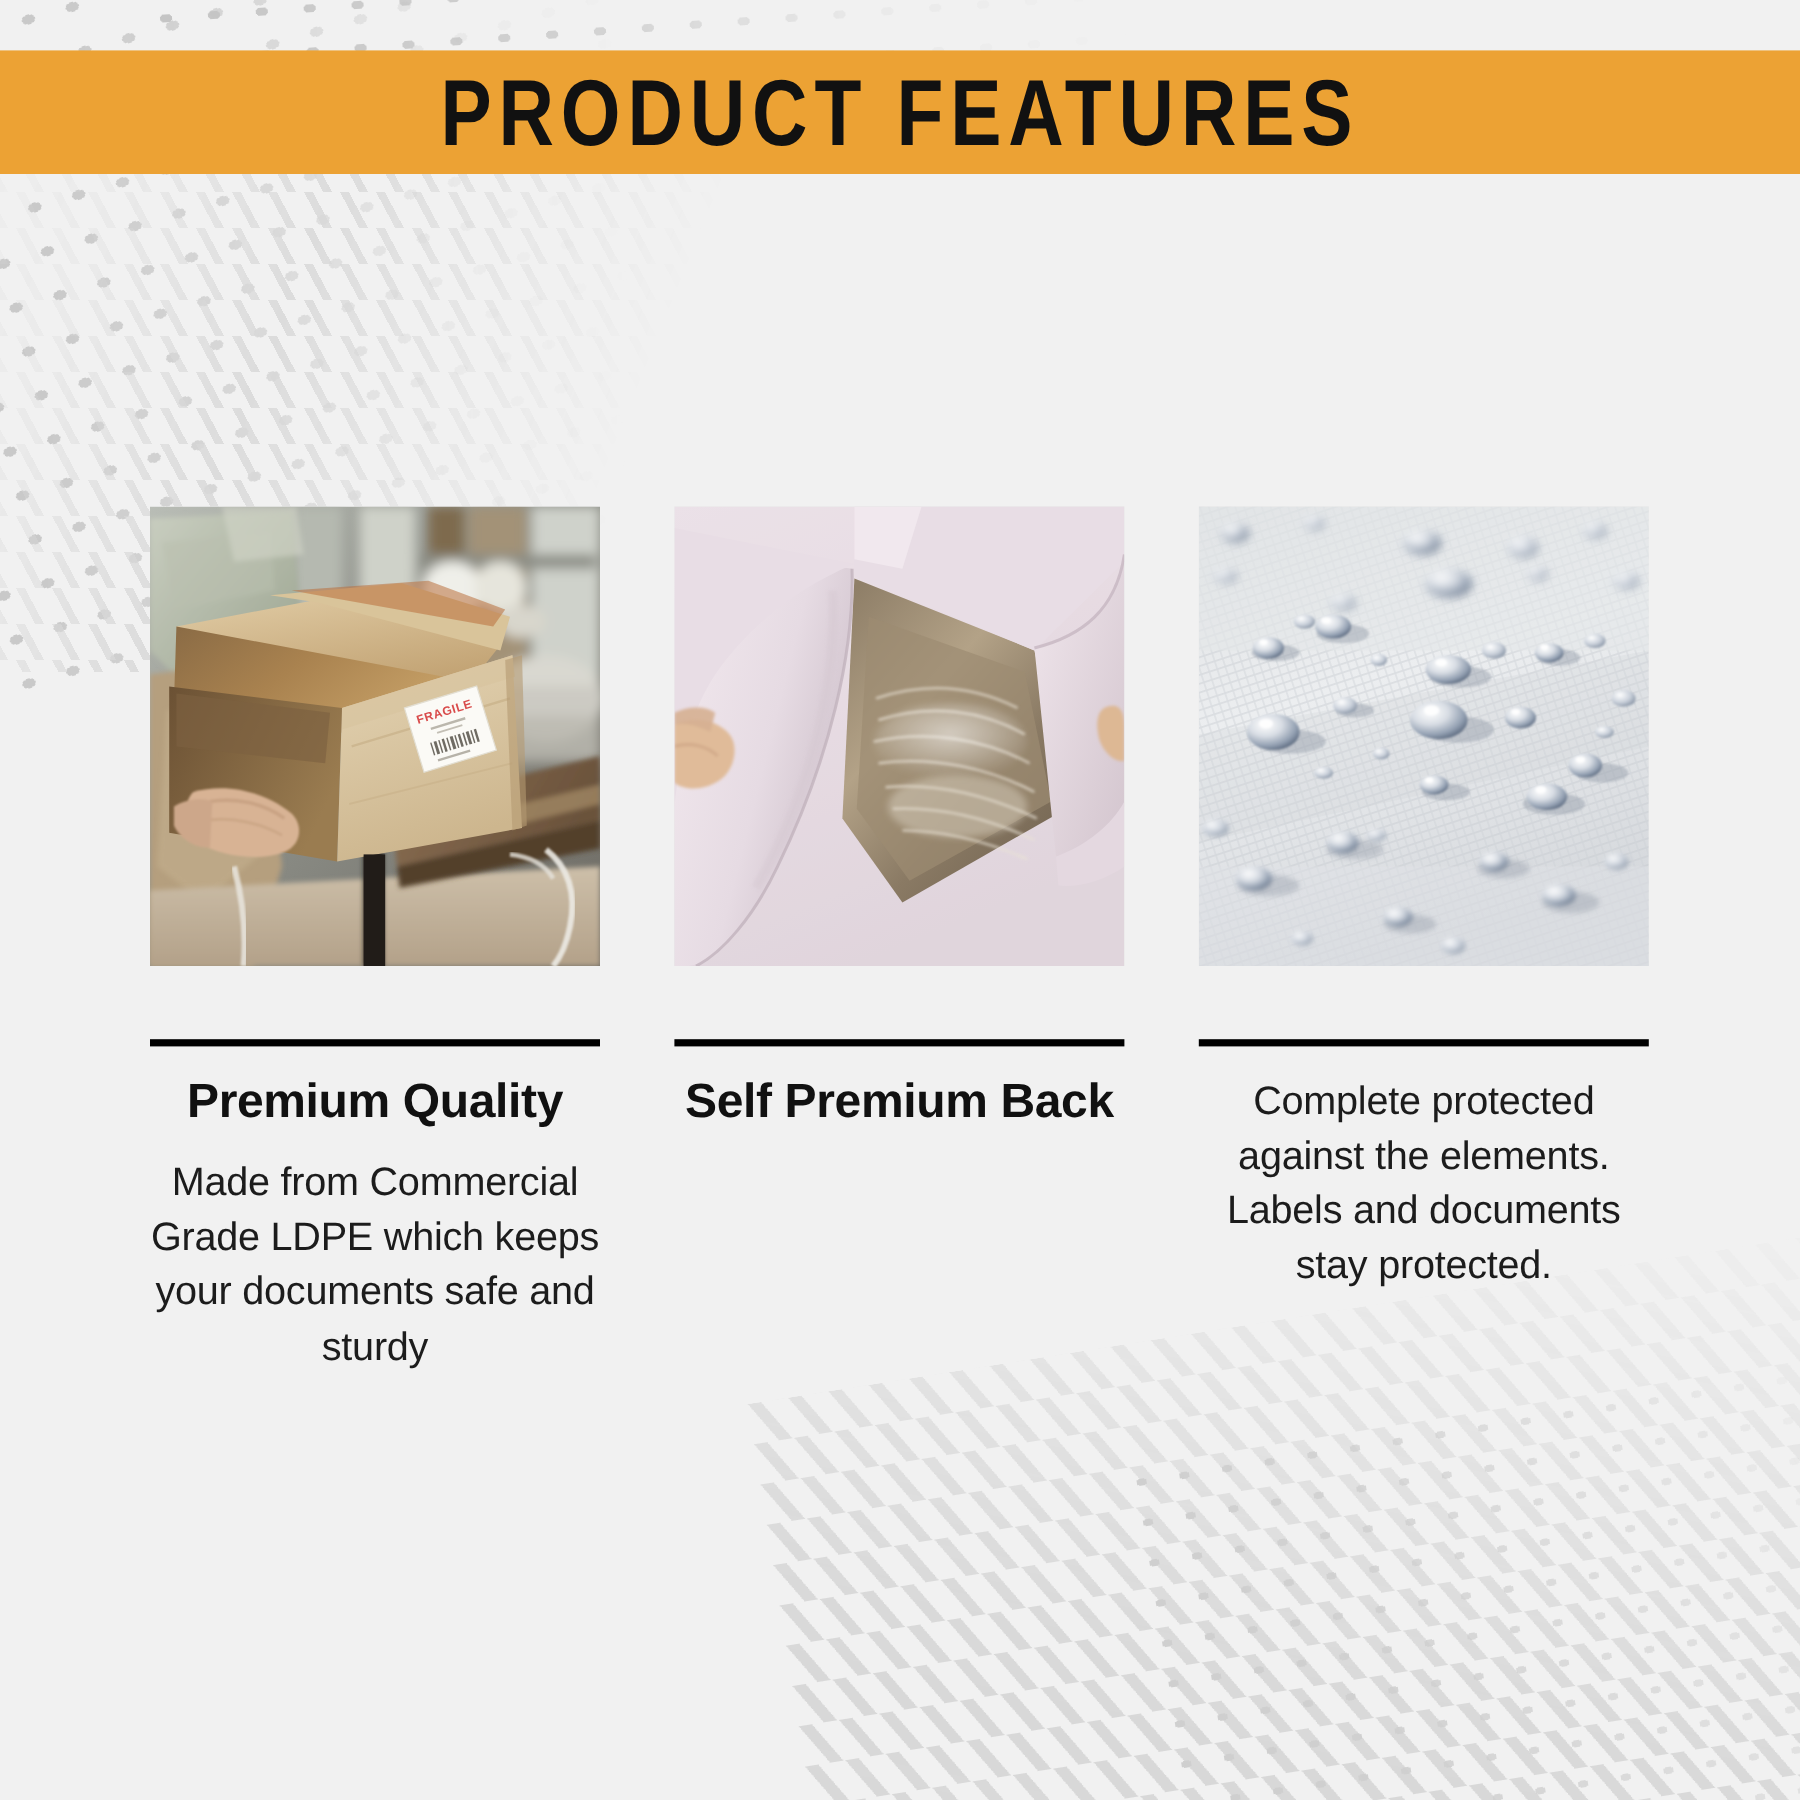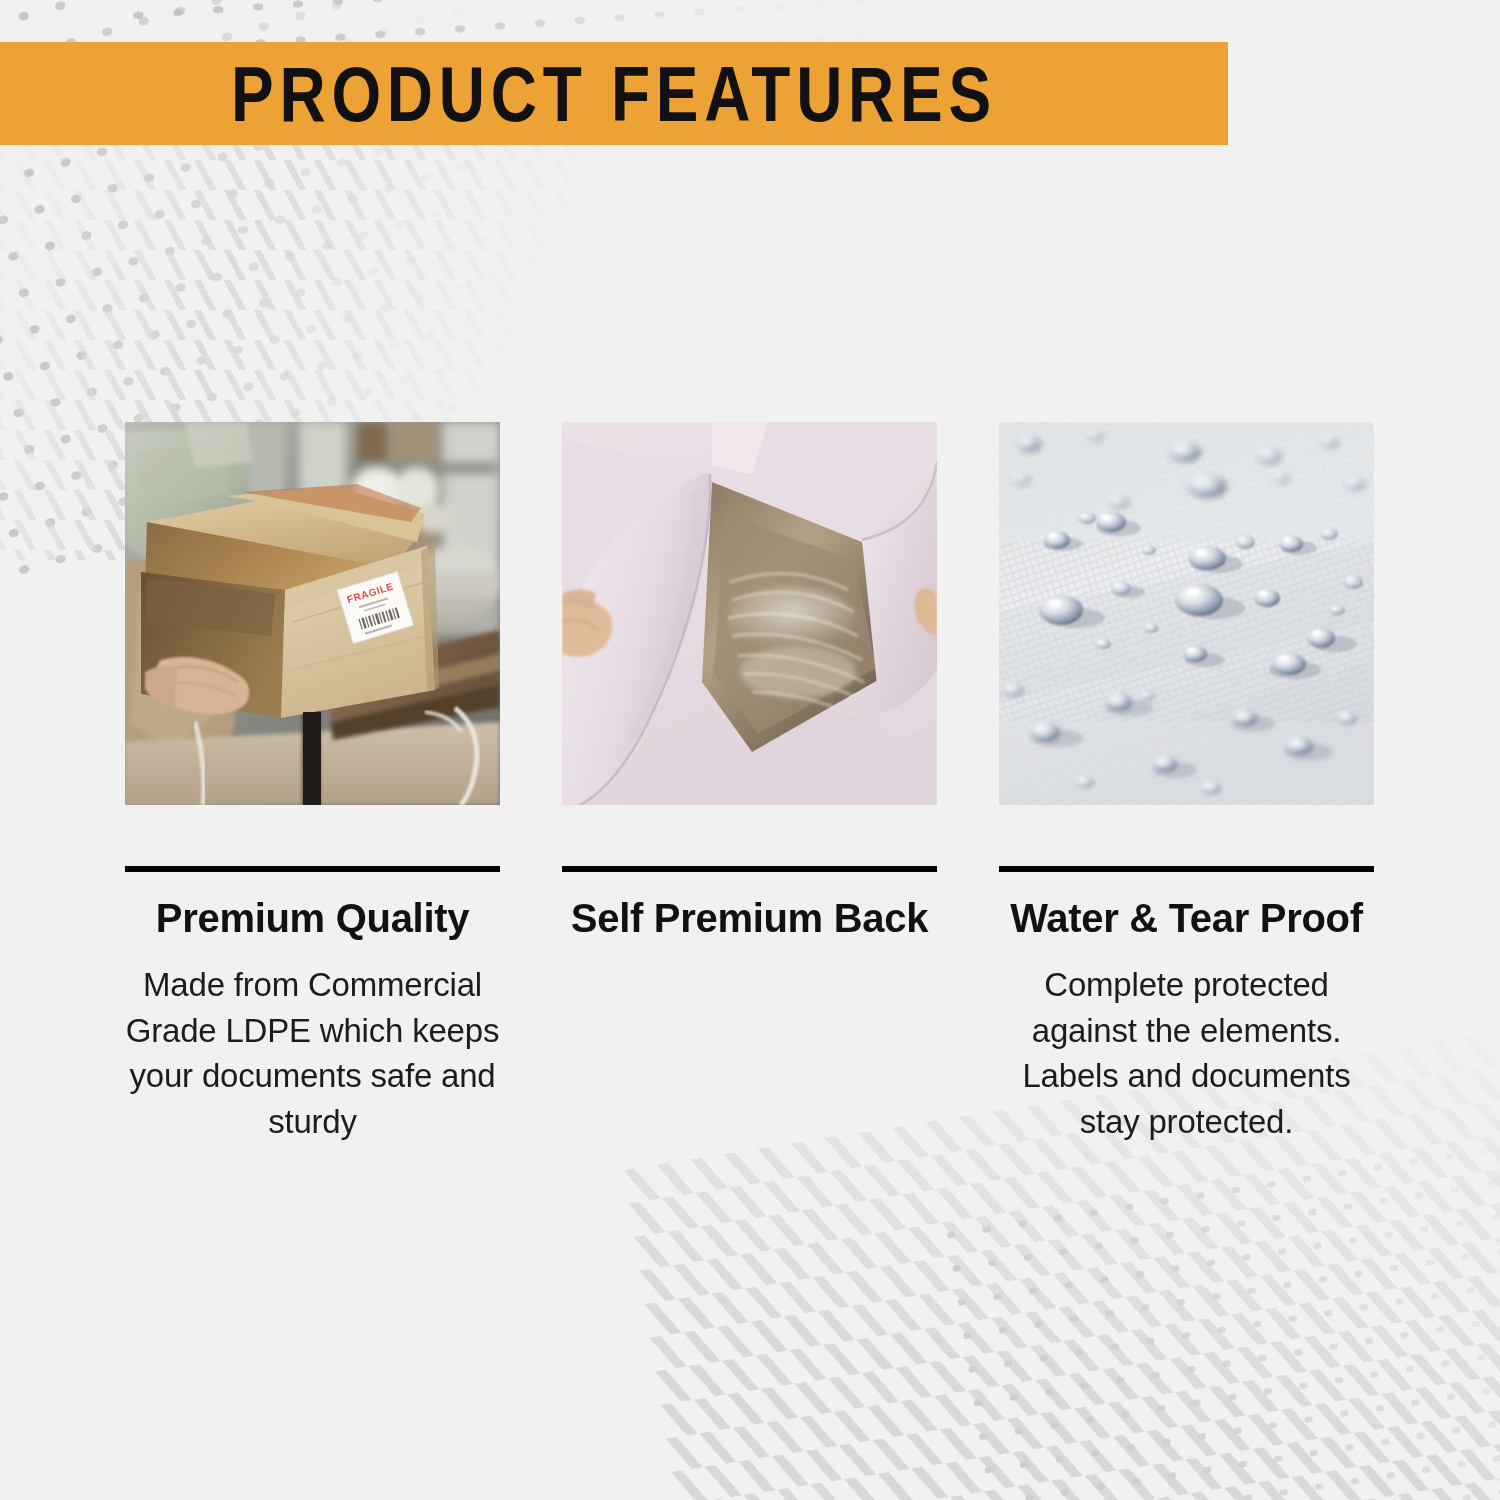--- a/index.html
+++ b/index.html
@@ -80,21 +80,21 @@
     transform: rotate(-9deg);
     -webkit-mask-image: linear-gradient(250deg, rgba(0,0,0,0) 0%, rgba(0,0,0,0.5) 30%, rgba(0,0,0,1) 75%);
     mask-image: linear-gradient(250deg, rgba(0,0,0,0) 0%, rgba(0,0,0,0.5) 30%, rgba(0,0,0,1) 75%);
   }
 
   
   .banner {
     position: absolute;
     left: 0;
     top: 42px;
-    width: 1228px;
+    width: 1500px;
     height: 103px;
     background: #eca234;
     display: flex;
     align-items: center;
     justify-content: center;
     z-index: 5;
   }
   .banner-title {
     font-family: "Liberation Sans Narrow", "Liberation Sans", sans-serif;
     font-weight: bold;
@@ -526,17 +526,16 @@
           <ellipse cx="166" cy="342" rx="12" ry="8" fill="url(#dropG)"></ellipse>
           <ellipse cx="212" cy="366" rx="10" ry="7" fill="url(#dropSmall)"></ellipse>
           <ellipse cx="348" cy="296" rx="10" ry="7" fill="url(#dropSmall)"></ellipse>
           <ellipse cx="14" cy="268" rx="11" ry="7" fill="url(#dropSmall)"></ellipse>
           <ellipse cx="86" cy="360" rx="9" ry="6" fill="url(#dropSmall)"></ellipse>
         </g>
       </svg>
     </div>
 
     <div class="feature-divider"></div>
-    <div class="feature-title">Water &amp; Tear Proof</div>
     <div class="feature-desc">Complete protected against the elements. Labels and documents stay protected.</div>
   </div>
 
 </div>
 
 </body></html>

